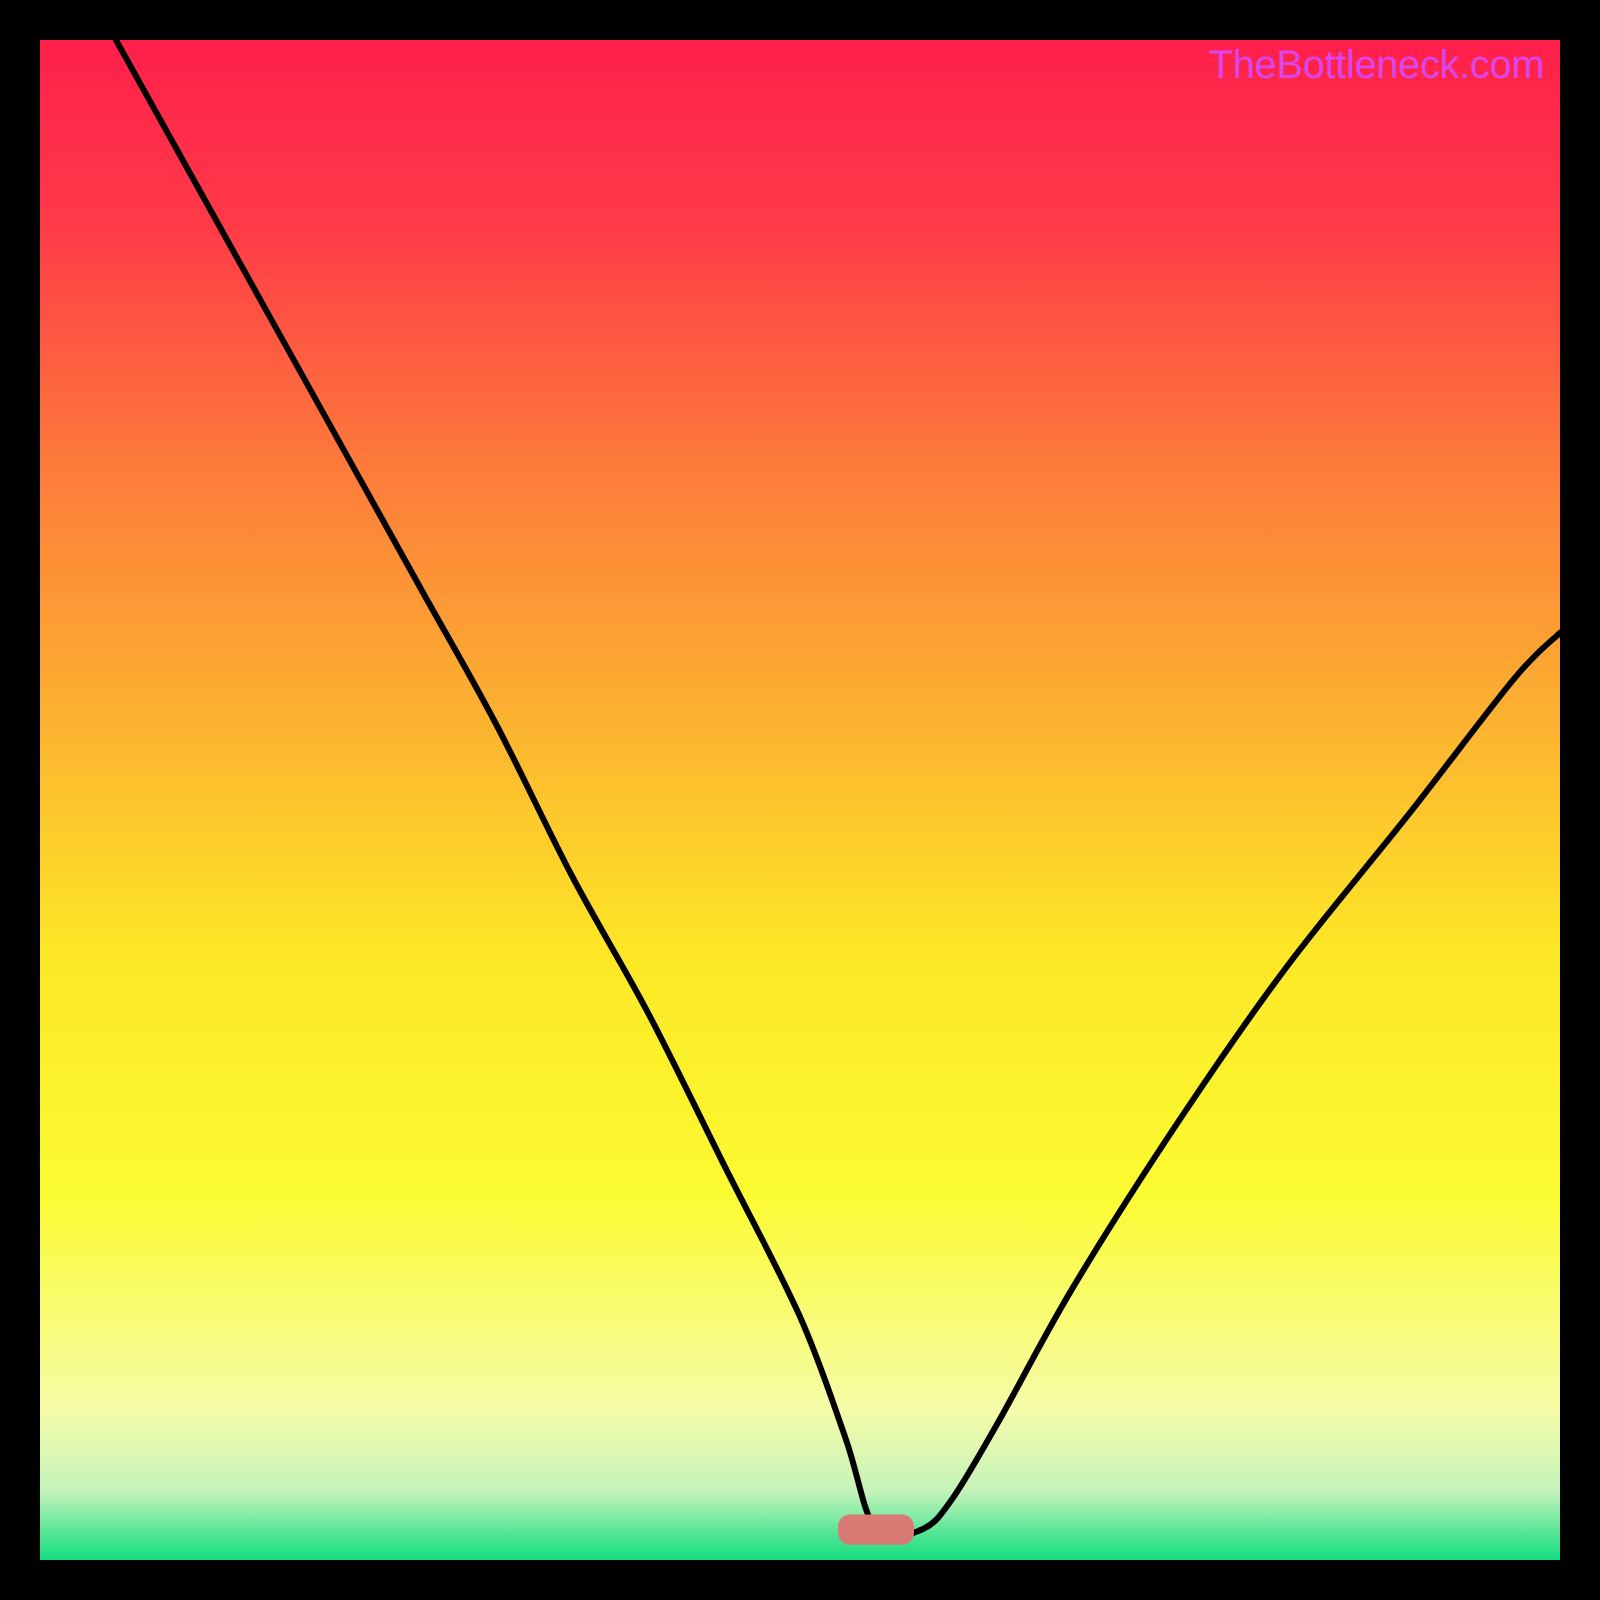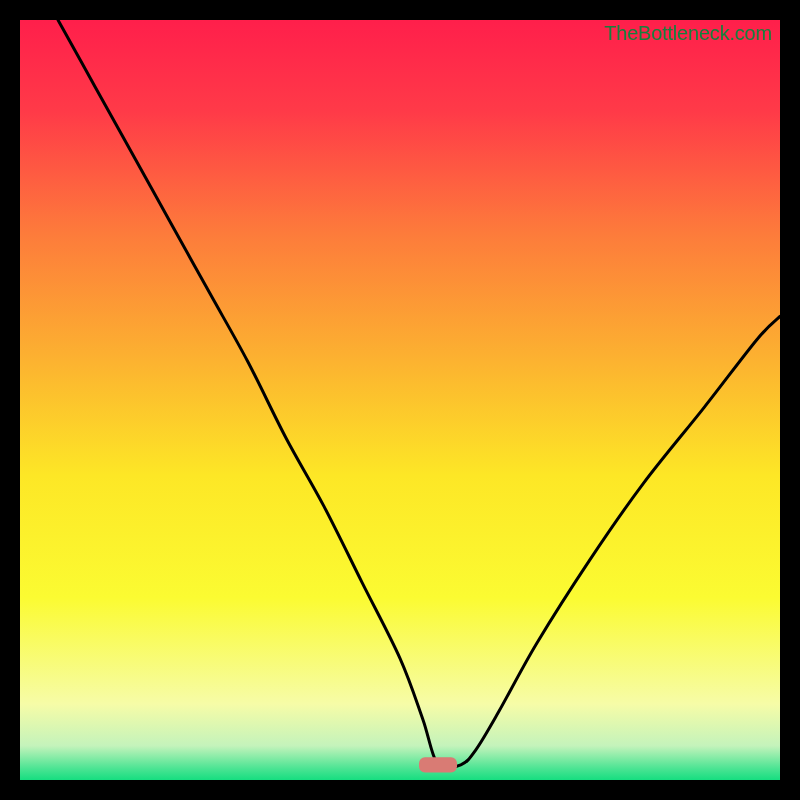--- a/index.html
+++ b/index.html
@@ -18,21 +18,21 @@
     height: 760px;
     background: #000;
   }
   .watermark {
     position: absolute;
     top: 2px;
     right: 8px;
     font-family: Arial, Helvetica, sans-serif;
     font-size: 20px;
     font-weight: 500;
-    color: #15803d;
+    color: #d946ef;
     letter-spacing: -0.2px;
     z-index: 10;
   }
   svg {
     display: block;
   }
 </style>
 </head>
 <body>
 

